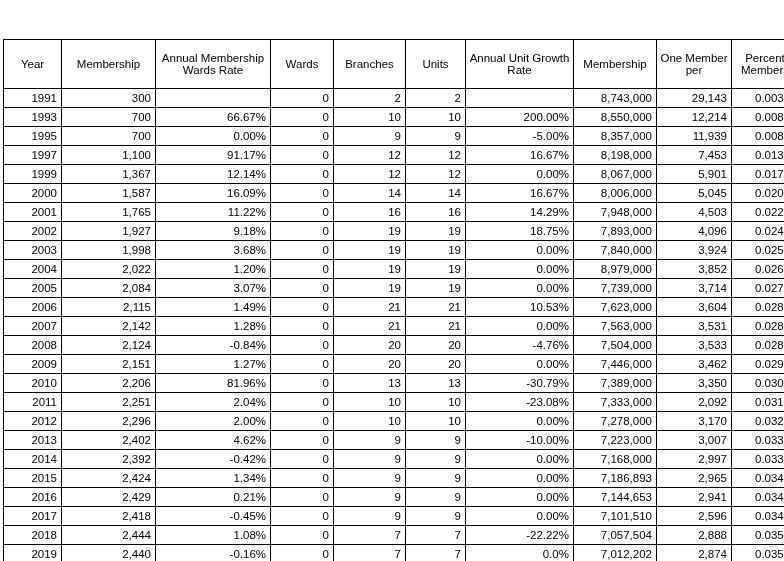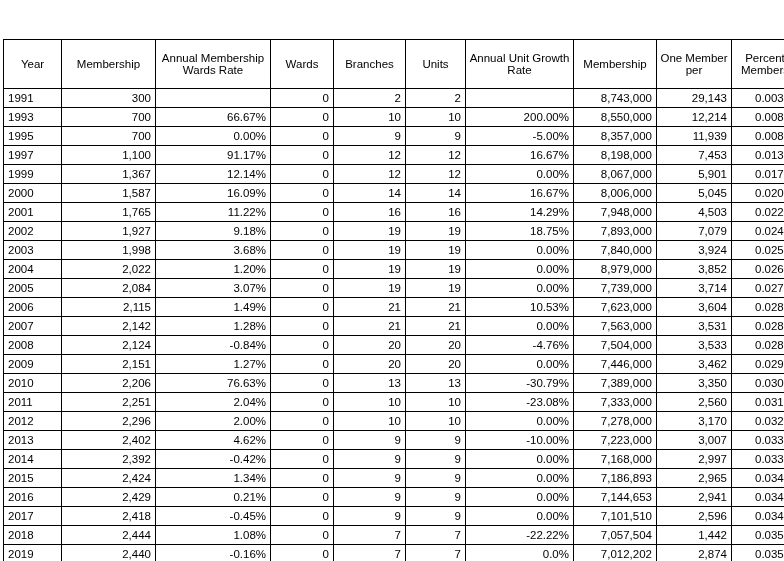--- a/index.html
+++ b/index.html
@@ -39,21 +39,21 @@
     font-weight: normal;
     vertical-align: middle;
     height: 44px;
     padding: 2px 3px;
   }
   table.data-table tbody td {
     height: 18px;
     text-align: right;
   }
   table.data-table tbody td.year-cell {
-    text-align: left;
+    text-align: right;
   }
   
   col.c-year      { width: 58px; }
   col.c-member    { width: 94px; }
   col.c-growth    { width: 115px; }
   col.c-wards     { width: 63px; }
   col.c-branches  { width: 72px; }
   col.c-units     { width: 60px; }
   col.c-unitgrow  { width: 108px; }
   col.c-pop       { width: 83px; }
@@ -178,21 +178,21 @@
         </tr>
         <tr>
           <td class="year-cell">2002</td>
           <td>1,927</td>
           <td>9.18%</td>
           <td>0</td>
           <td>19</td>
           <td>19</td>
           <td>18.75%</td>
           <td>7,893,000</td>
-          <td>7,079</td>
+          <td>4,096</td>
           <td>0.024%</td>
         </tr>
         <tr>
           <td class="year-cell">2003</td>
           <td>1,998</td>
           <td>3.68%</td>
           <td>0</td>
           <td>19</td>
           <td>19</td>
           <td>0.00%</td>
@@ -268,39 +268,39 @@
           <td>20</td>
           <td>20</td>
           <td>0.00%</td>
           <td>7,446,000</td>
           <td>3,462</td>
           <td>0.029%</td>
         </tr>
         <tr>
           <td class="year-cell">2010</td>
           <td>2,206</td>
-          <td>76.63%</td>
+          <td>81.96%</td>
           <td>0</td>
           <td>13</td>
           <td>13</td>
           <td>-30.79%</td>
           <td>7,389,000</td>
           <td>3,350</td>
           <td>0.030%</td>
         </tr>
         <tr>
           <td class="year-cell">2011</td>
           <td>2,251</td>
           <td>2.04%</td>
           <td>0</td>
           <td>10</td>
           <td>10</td>
           <td>-23.08%</td>
           <td>7,333,000</td>
-          <td>2,560</td>
+          <td>2,092</td>
           <td>0.031%</td>
         </tr>
         <tr>
           <td class="year-cell">2012</td>
           <td>2,296</td>
           <td>2.00%</td>
           <td>0</td>
           <td>10</td>
           <td>10</td>
           <td>0.00%</td>
@@ -370,21 +370,21 @@
         </tr>
         <tr>
           <td class="year-cell">2018</td>
           <td>2,444</td>
           <td>1.08%</td>
           <td>0</td>
           <td>7</td>
           <td>7</td>
           <td>-22.22%</td>
           <td>7,057,504</td>
-          <td>1,442</td>
+          <td>2,888</td>
           <td>0.035%</td>
         </tr>
         <tr>
           <td class="year-cell">2019</td>
           <td>2,440</td>
           <td>-0.16%</td>
           <td>0</td>
           <td>7</td>
           <td>7</td>
           <td>0.0%</td>

